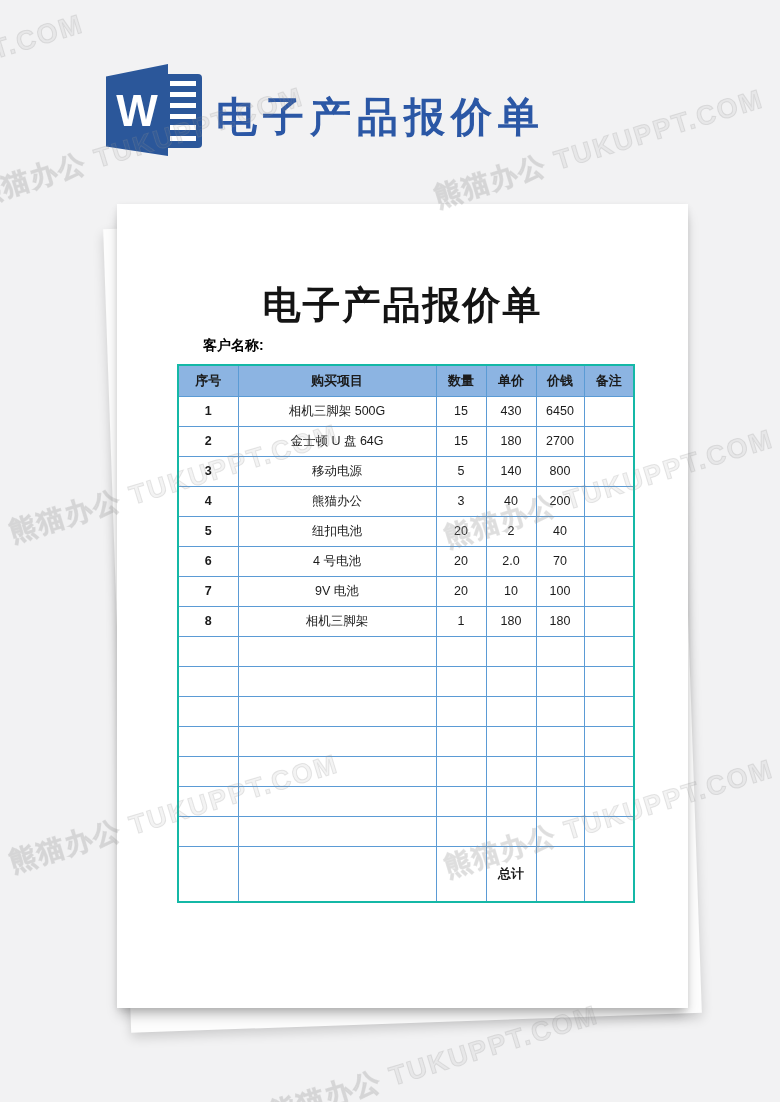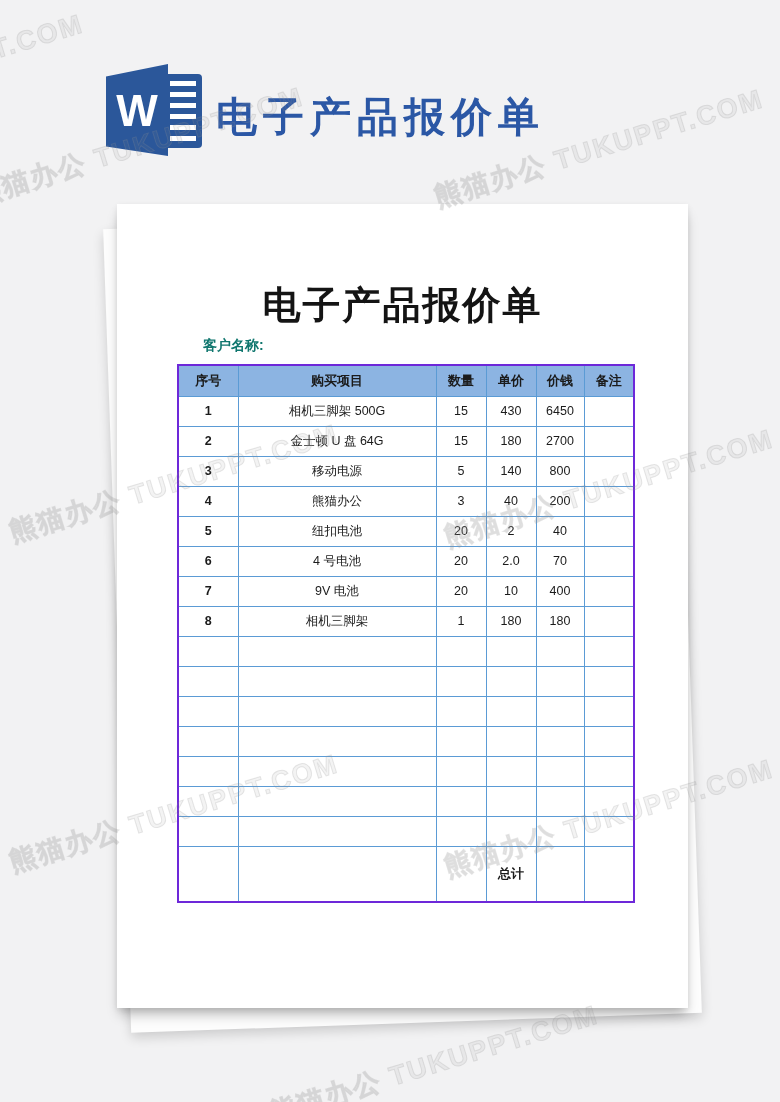--- a/index.html
+++ b/index.html
@@ -50,28 +50,28 @@
     box-shadow:0 2px 6px rgba(0,0,0,0.08), 0 9px 12px -3px rgba(0,0,0,0.28);
     z-index:2;
   }
   .doc-title {
     position:absolute; left:0; top:76px; width:100%;
     text-align:center; font-size:38px; font-weight:800; letter-spacing:2px;
     color:#141414; white-space:nowrap;
   }
   .customer {
     position:absolute; left:86px; top:133px;
-    font-size:14px; font-weight:bold; color:#0f766e;
+    font-size:14px; font-weight:bold; color:#000000;
   }
 
   
   table.quote {
     position:absolute; left:60px; top:160px;
     width:456px; table-layout:fixed; border-collapse:collapse;
-    border:2px solid #6d28d9;
+    border:2px solid #14b8a6;
   }
   table.quote th, table.quote td {
     border:1px solid #5B9BD5;
     text-align:center; vertical-align:middle;
     font-size:12.5px; color:#1b1b1b; overflow:hidden; white-space:nowrap;
   }
   table.quote thead tr { height:31px; }
   table.quote thead th { background:#8CB4E2; font-size:13px; font-weight:bold; }
   table.quote tbody tr { height:30px; background:#ffffff; }
   table.quote tbody td.idx { font-weight:bold; }
@@ -176,21 +176,21 @@
             <td>20</td>
             <td>2.0</td>
             <td>70</td>
             <td></td>
           </tr>
           <tr>
             <td class="idx">7</td>
             <td>9V 电池</td>
             <td>20</td>
             <td>10</td>
-            <td>400</td>
+            <td>100</td>
             <td></td>
           </tr>
           <tr>
             <td class="idx">8</td>
             <td>相机三脚架</td>
             <td>1</td>
             <td>180</td>
             <td>180</td>
             <td></td>
           </tr>

